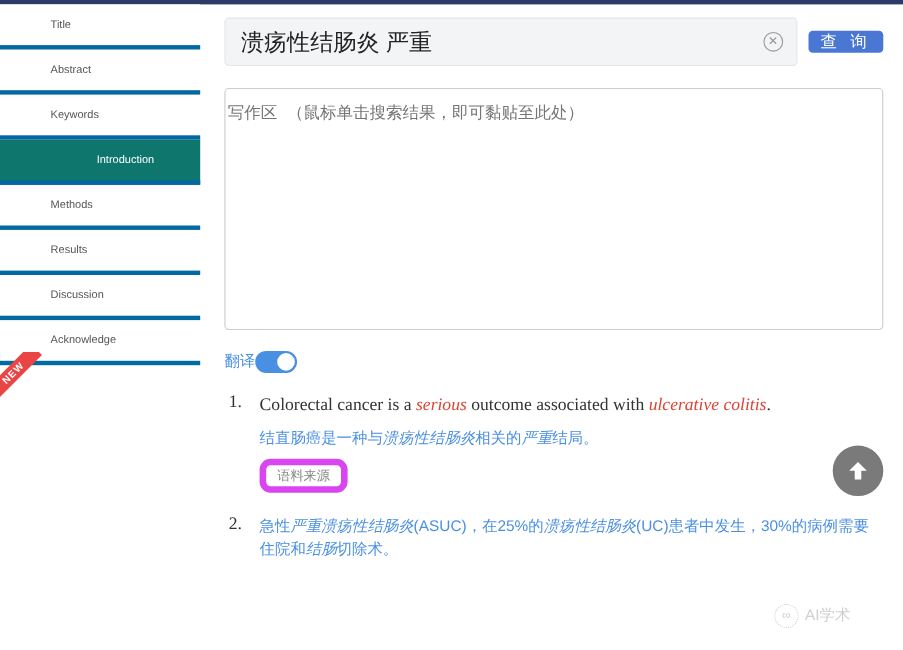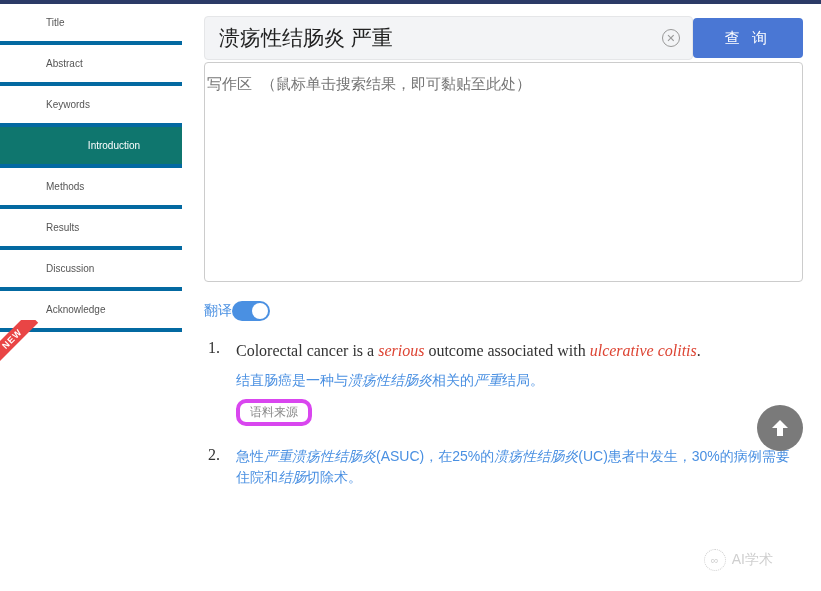--- a/index.html
+++ b/index.html
@@ -5,39 +5,39 @@
 * { margin: 0; padding: 0; box-sizing: border-box; }
 body { font-family: -apple-system, "Segoe UI", "Microsoft YaHei", sans-serif; font-size: 14px; color: #333; background: #fff; width: 821px; height: 591px; overflow: hidden; position: relative; }
 .topbar { height: 4px; background: #2b3a67; }
 .container { display: flex; height: calc(100% - 4px); }
 .sidebar { width: 182px; flex-shrink: 0; background: #fff; position: relative; }
 .sidebar-item { padding: 13px 0 13px 46px; color: #555; cursor: pointer; font-size: 10px; border-bottom: 4px solid #0369a1; }
 .sidebar-item.active { background: #0f766e; color: #fff; text-align: center; }
 .new-ribbon { position: absolute; top: 316px; left: -4px; width: 44px; height: 44px; overflow: hidden; pointer-events: none; }
 .new-ribbon-inner { position: absolute; width: 60px; height: 14px; background: #e94545; color: #fff; font-size: 9px; font-weight: bold; text-align: center; line-height: 14px; transform: rotate(-45deg); top: 12px; left: -14px; letter-spacing: 1px; }
 .main { flex: 1; padding: 12px 18px 12px 22px; overflow-y: auto; }
-.search-row { display: flex; align-items: center; margin-bottom: 2px; }
+.search-row { display: flex; gap: 10px; align-items: center; margin-bottom: 20px; }
 .search-box { flex: 1; position: relative; background: #f3f4f6; border: 1px solid #e5e6e8; border-radius: 4px; height: 44px; display: flex; align-items: center; padding: 0 40px 0 14px; }
 .search-input { border: none; background: transparent; font-size: 21px; width: 100%; outline: none; color: #222; }
 .clear-btn { position: absolute; right: 12px; top: 50%; transform: translateY(-50%); width: 18px; height: 18px; border: 1.2px solid #999; border-radius: 50%; display: flex; align-items: center; justify-content: center; cursor: pointer; color: #999; font-size: 11px; line-height: 1; }
-.query-btn { background: #4a77d4; color: #fff; border: none; border-radius: 4px; height: 40px; padding: 0 32px; font-size: 15px; cursor: pointer; letter-spacing: 4px; }
+.query-btn { background: #4a77d4; color: #fff; border: none; border-radius: 4px; height: 20px; padding: 0 11px; font-size: 15px; cursor: pointer; letter-spacing: 4px; }
 .write-area { width: 100%; height: 220px; border: 1px solid #ccc; border-radius: 4px; padding: 12px 2px; font-size: 15px; color: #aaa; resize: none; font-family: Liberation Mono, monospace; outline: none; }
 .translate-row { display: flex; align-items: center; margin: 16px 0 18px 0; }
 .translate-label { color: #4a90e2; font-size: 14px; }
 .toggle { width: 38px; height: 20px; background: #4a90e2; border-radius: 20px; position: relative; cursor: pointer; }
 .toggle-knob { width: 16px; height: 16px; background: #fff; border-radius: 50%; position: absolute; top: 2px; right: 2px; }
 .results { padding-left: 4px; }
 .result-item { margin-bottom: 20px; display: flex; gap: 10px; }
 .result-num { font-family: Georgia, serif; font-size: 16px; color: #333; min-width: 18px; }
 .result-body { flex: 1; }
 .result-en { font-family: Georgia, "Times New Roman", serif; font-size: 16px; line-height: 1.55; color: #333; margin-bottom: 6px; }
 .hl-red-italic { color: #d43; font-style: italic; }
 .result-zh { color: #4a90e2; font-size: 14px; line-height: 1.5; margin-bottom: 8px; }
 .hl-zh-italic { font-style: italic; }
-.source-tag { display: inline-block; border: 4px solid #d946ef; border-radius: 10px; padding: 1px 10px; font-size: 12px; color: #888; cursor: pointer; }
+.source-tag { display: inline-block; border: 6px solid #d946ef; border-radius: 10px; padding: 1px 10px; font-size: 12px; color: #888; cursor: pointer; }
 .scroll-top { position: absolute; right: 18px; bottom: 140px; width: 46px; height: 46px; background: #7a7a7a; border-radius: 50%; display: flex; align-items: center; justify-content: center; cursor: pointer; }
 .scroll-top svg { width: 24px; height: 24px; fill: #fff; }
 .watermark { position: absolute; right: 48px; bottom: 20px; color: #bbb; font-size: 14px; display: flex; align-items: center; gap: 6px; opacity: 0.7; pointer-events: none; }
 .watermark-icon { width: 22px; height: 22px; border: 1.5px dotted #bbb; border-radius: 50%; display: flex; align-items: center; justify-content: center; font-size: 11px; }
 </style>
 </head>
 <body>
 
 <div class="topbar"></div>
 <div class="container">

